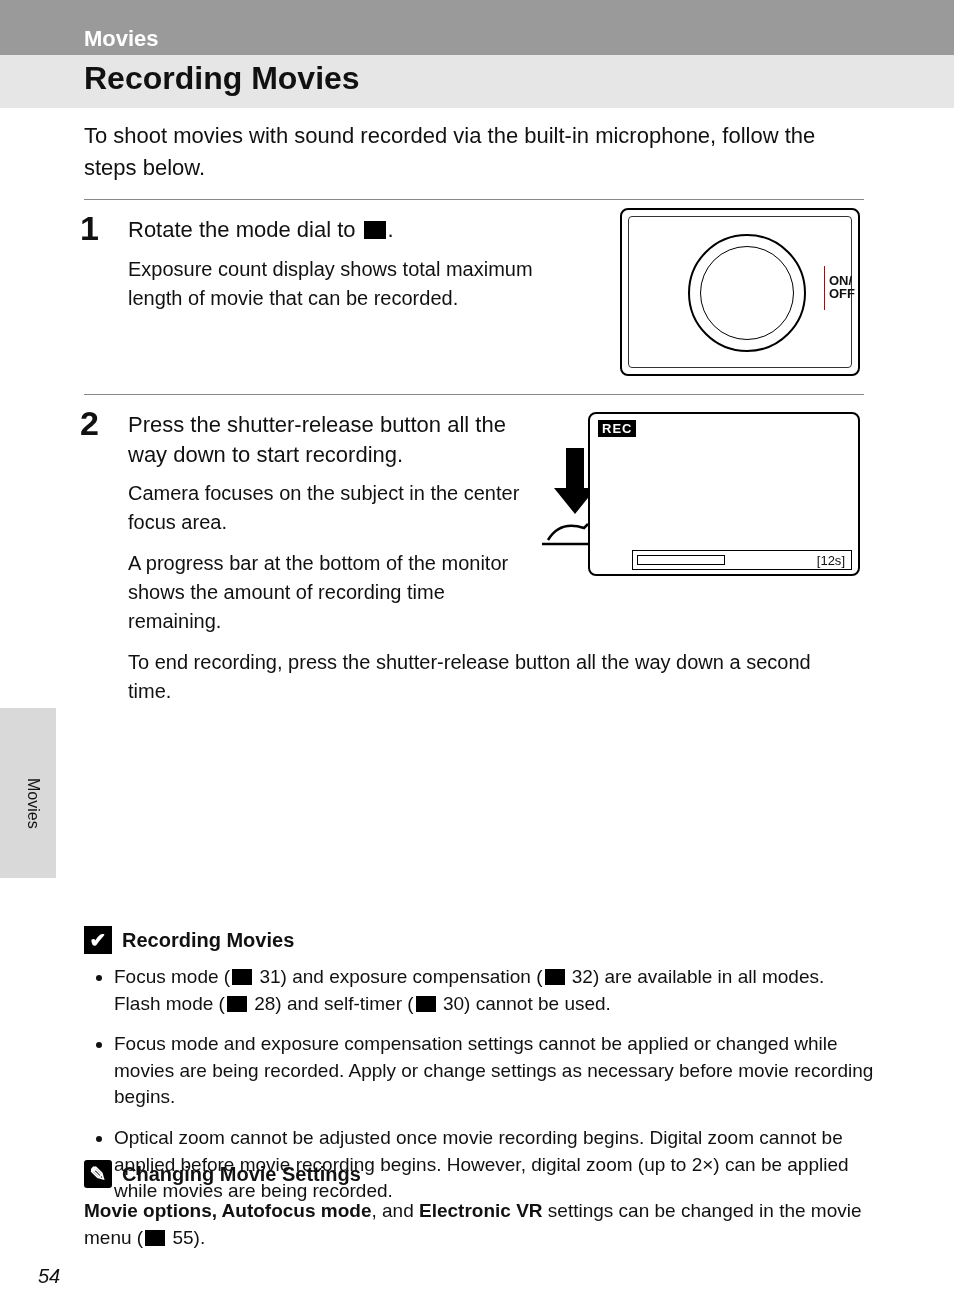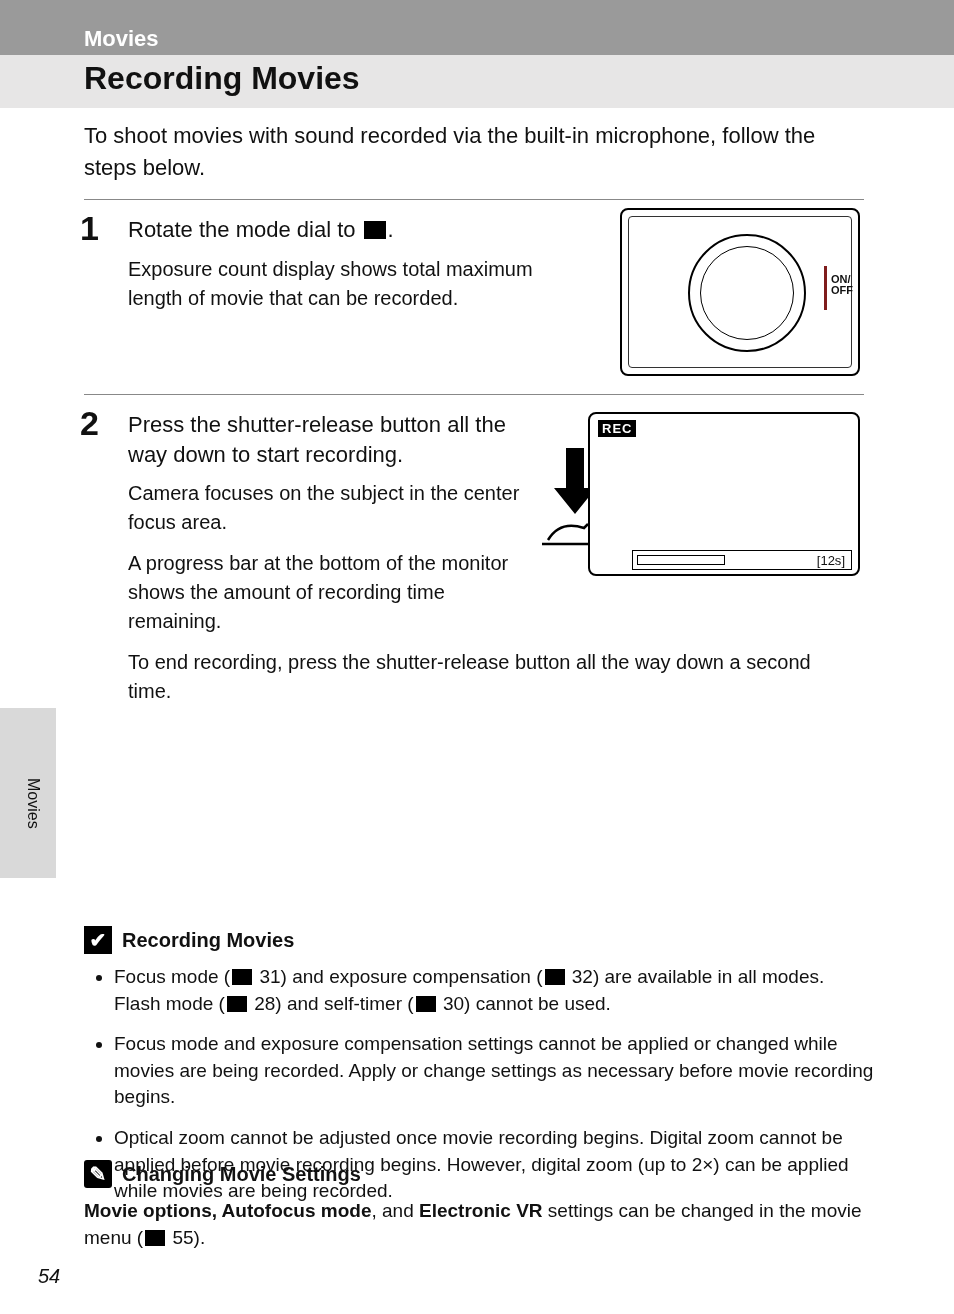--- a/index.html
+++ b/index.html
@@ -109,22 +109,22 @@
   .dial {
     position:absolute; left:66px; top:24px; width:118px; height:118px;
     border-radius:50%; background:#fff; border:2px solid #000;
   }
   .dial::after{
     content:""; position:absolute; left:10px; top:10px; right:10px; bottom:10px;
     border:1px solid #000; border-radius:50%;
   }
   .onoff{
     position:absolute; right:0; top:56px; width:34px; height:44px;
-    font-size:11px; line-height:1; font-weight:700; text-align:left;
-    border-left:3px solid #7f1d1d; padding-left:4px; padding-top:8px;
+    font-size:13px; line-height:1; font-weight:700; text-align:left;
+    border-left:1px solid #7f1d1d; padding-left:4px; padding-top:8px;
   }
   .rec-badge{
     position:absolute; left:8px; top:6px;
     background:#000; color:#fff; font-size:13px; font-weight:700;
     padding:1px 4px; letter-spacing:1px;
   }
   .progress-outer{
     position:absolute; left:6px; right:6px; bottom:4px; height:20px;
     border:1px solid #000;
     margin-left:36px;

